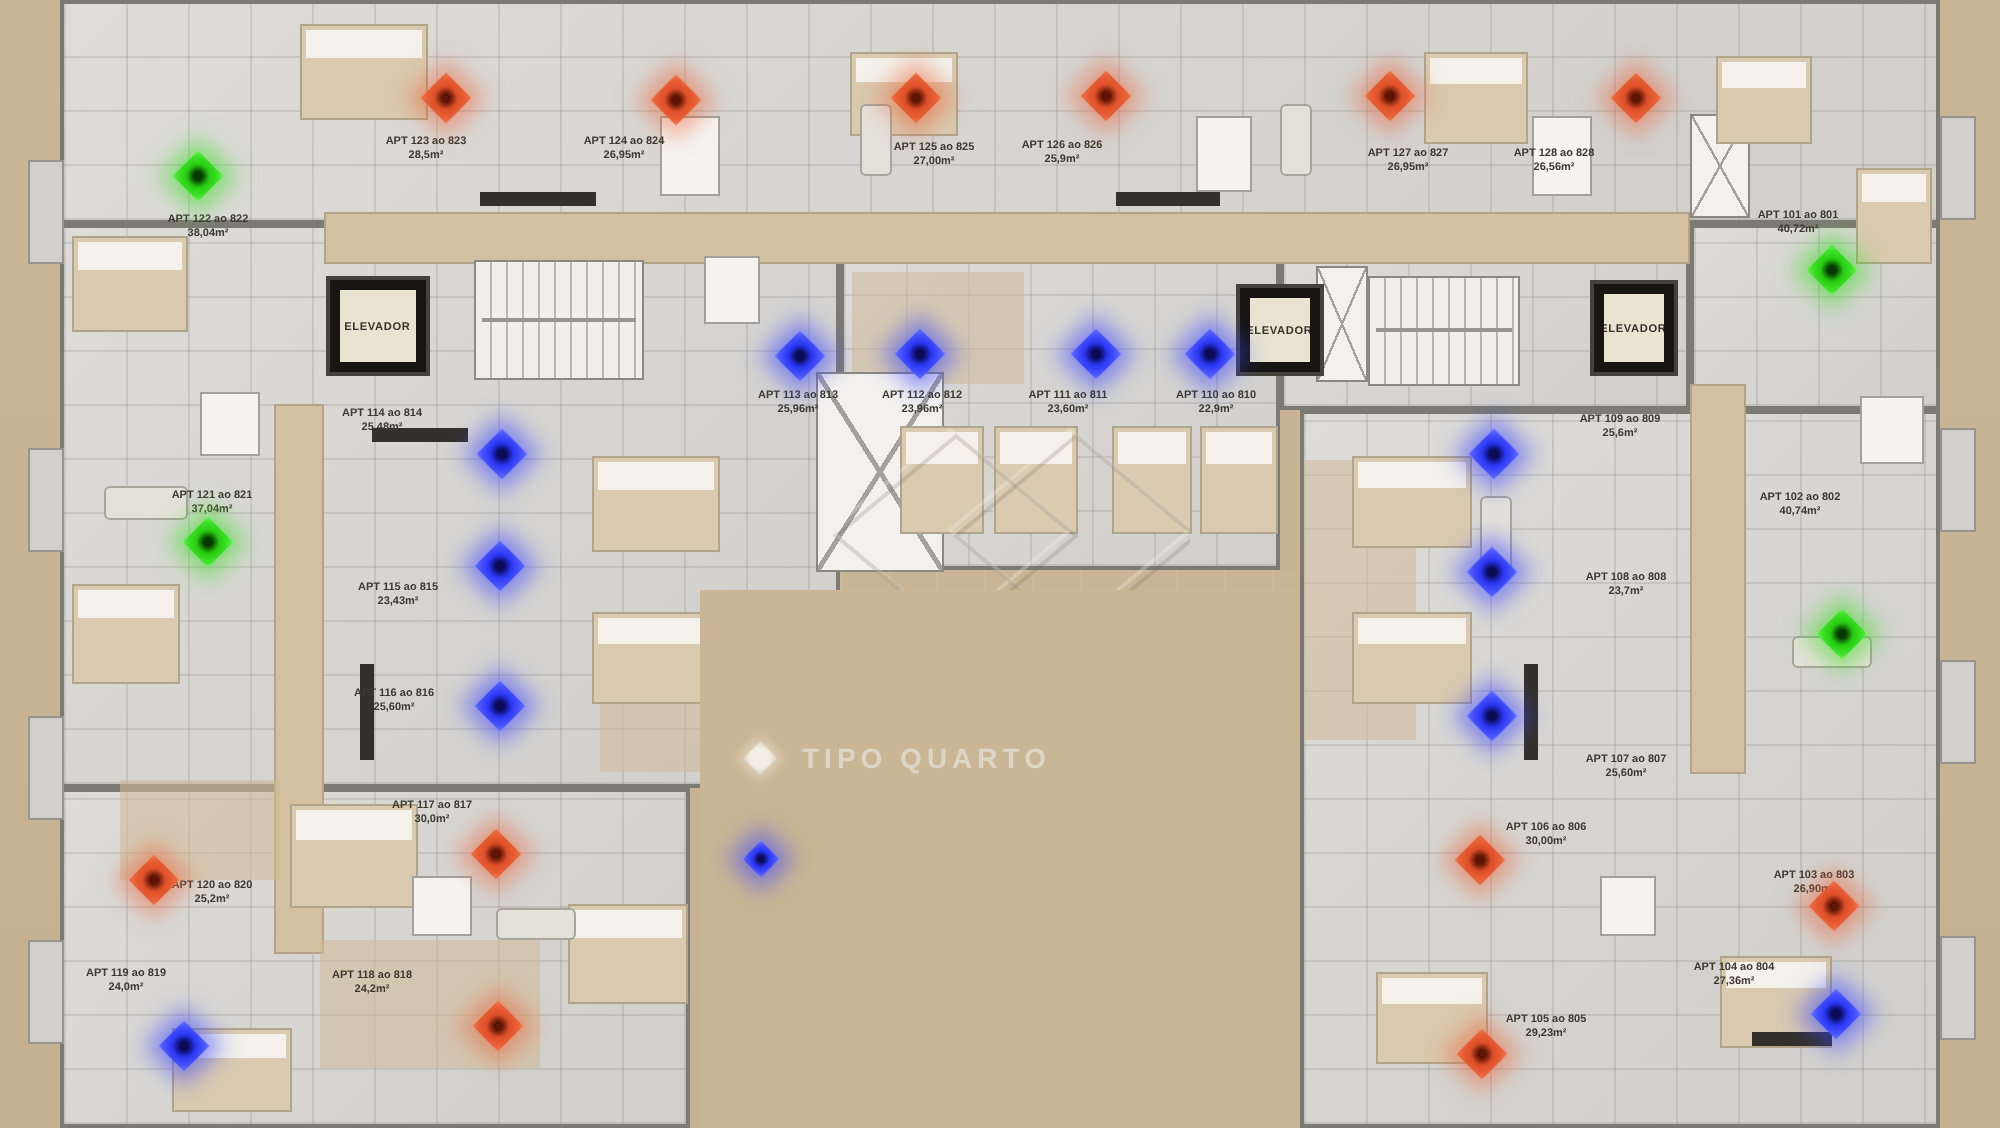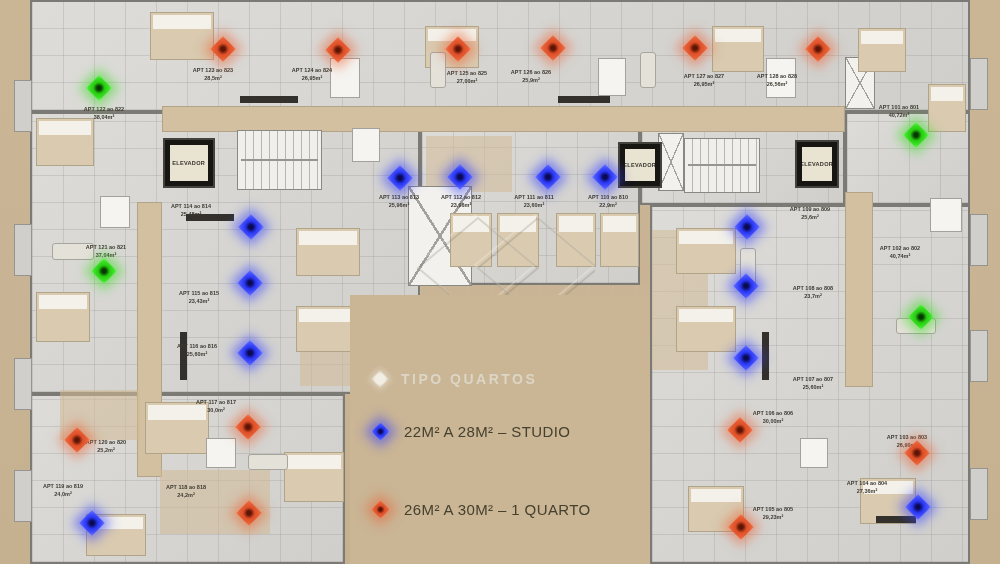--- a/index.html
+++ b/index.html
@@ -121,29 +121,24 @@
         <path d="M120 10 L180 60 L120 110 L60 60 Z"></path>
         <path d="M60 110 L60 200 L75 215 L75 125"></path>
       </g>
     </svg>
 
     <div class="tab" style="left:472px;top:352px;width:26px;height:12px;"></div>
 
     <div id="legend">
       <div class="legend-title-row">
         <span class="dm dm-white"></span>
-        <span class="legend-title">TIPO QUARTOS</span>
+        <span class="legend-title">TIPO QUARTO</span>
       </div>
       <div class="legend-row" style="top:128px;">
         <span class="dm dm-blue"></span>
-        <span class="legend-label">22M² A 28M² – STUDIO</span>
-      </div>
-      <div class="legend-row" style="top:206px;">
-        <span class="dm dm-orange"></span>
-        <span class="legend-label">26M² A 30M² – 1 QUARTO</span>
       </div>
     </div>
 
   <div class="bed" style="left: 150px; top: 12px; width: 62px; height: 46px;"></div>
       <div class="bed" style="left: 425px; top: 26px; width: 52px; height: 40px;"></div>
       <div class="bed" style="left: 712px; top: 26px; width: 50px; height: 44px;"></div>
       <div class="bed" style="left: 858px; top: 28px; width: 46px; height: 42px;"></div>
       <div class="bed" style="left: 36px; top: 118px; width: 56px; height: 46px;"></div>
       <div class="bed" style="left: 36px; top: 292px; width: 52px; height: 48px;"></div>
       <div class="bed" style="left: 145px; top: 402px; width: 62px; height: 50px;"></div>

